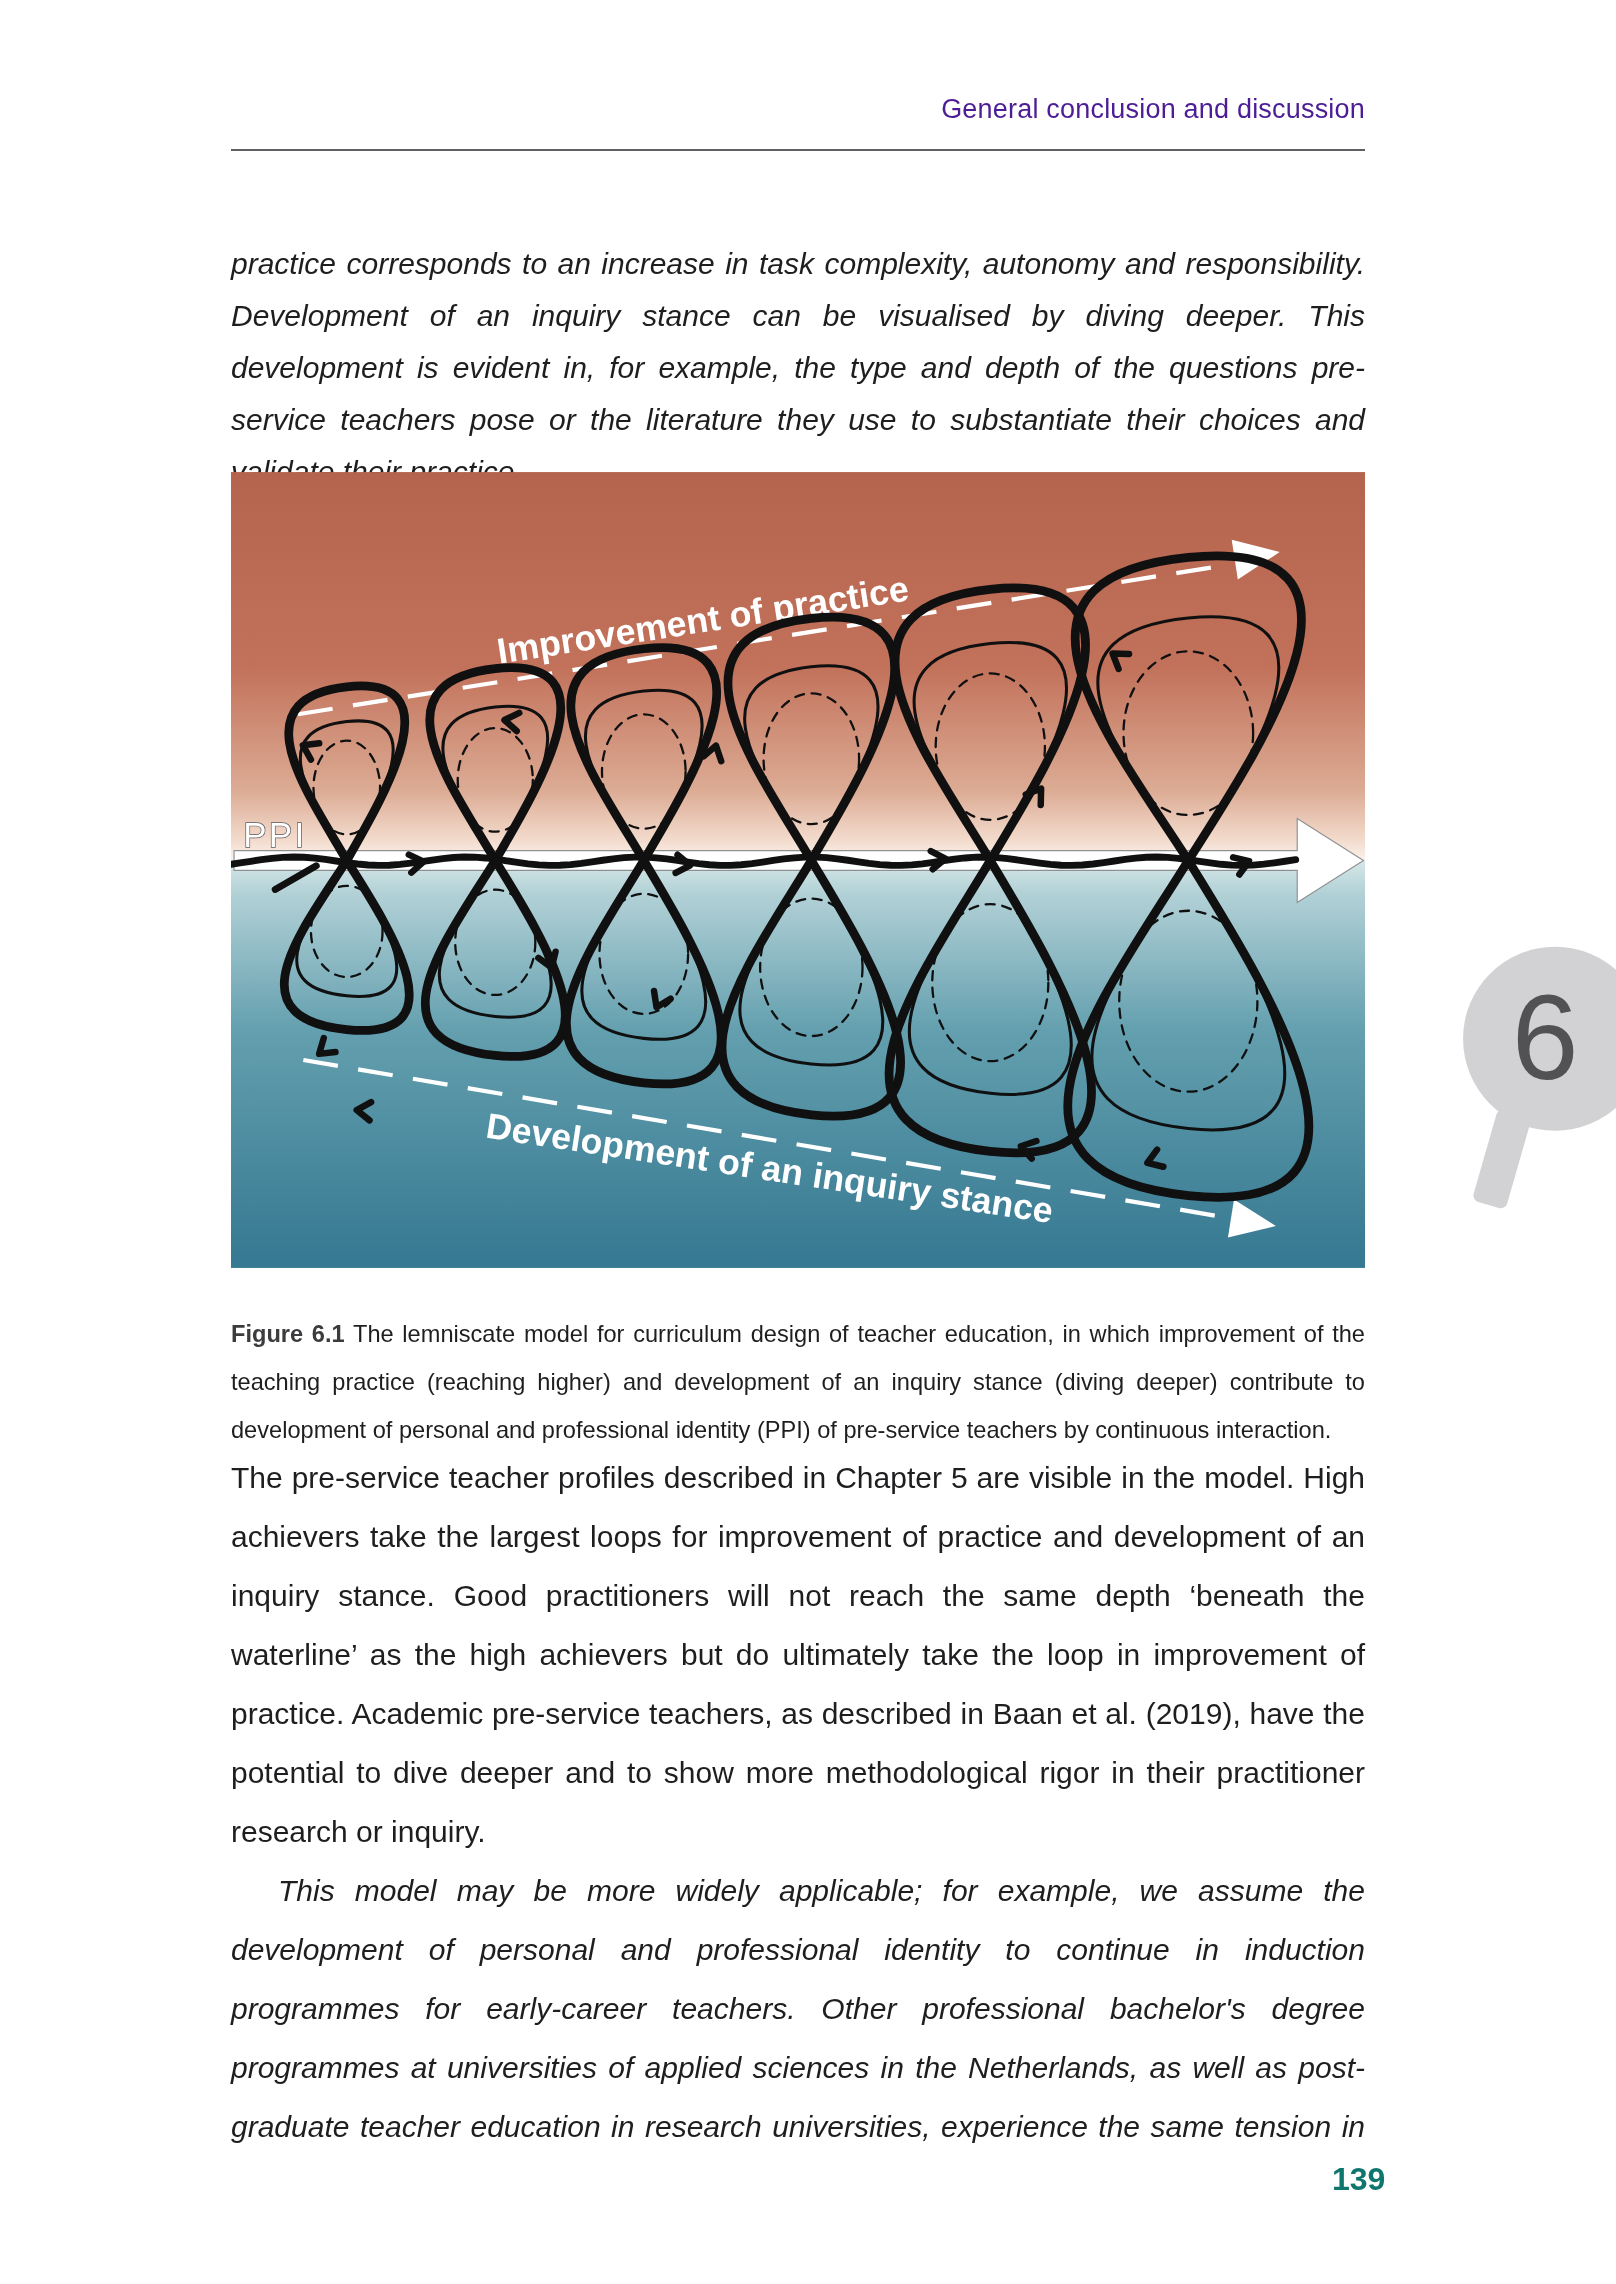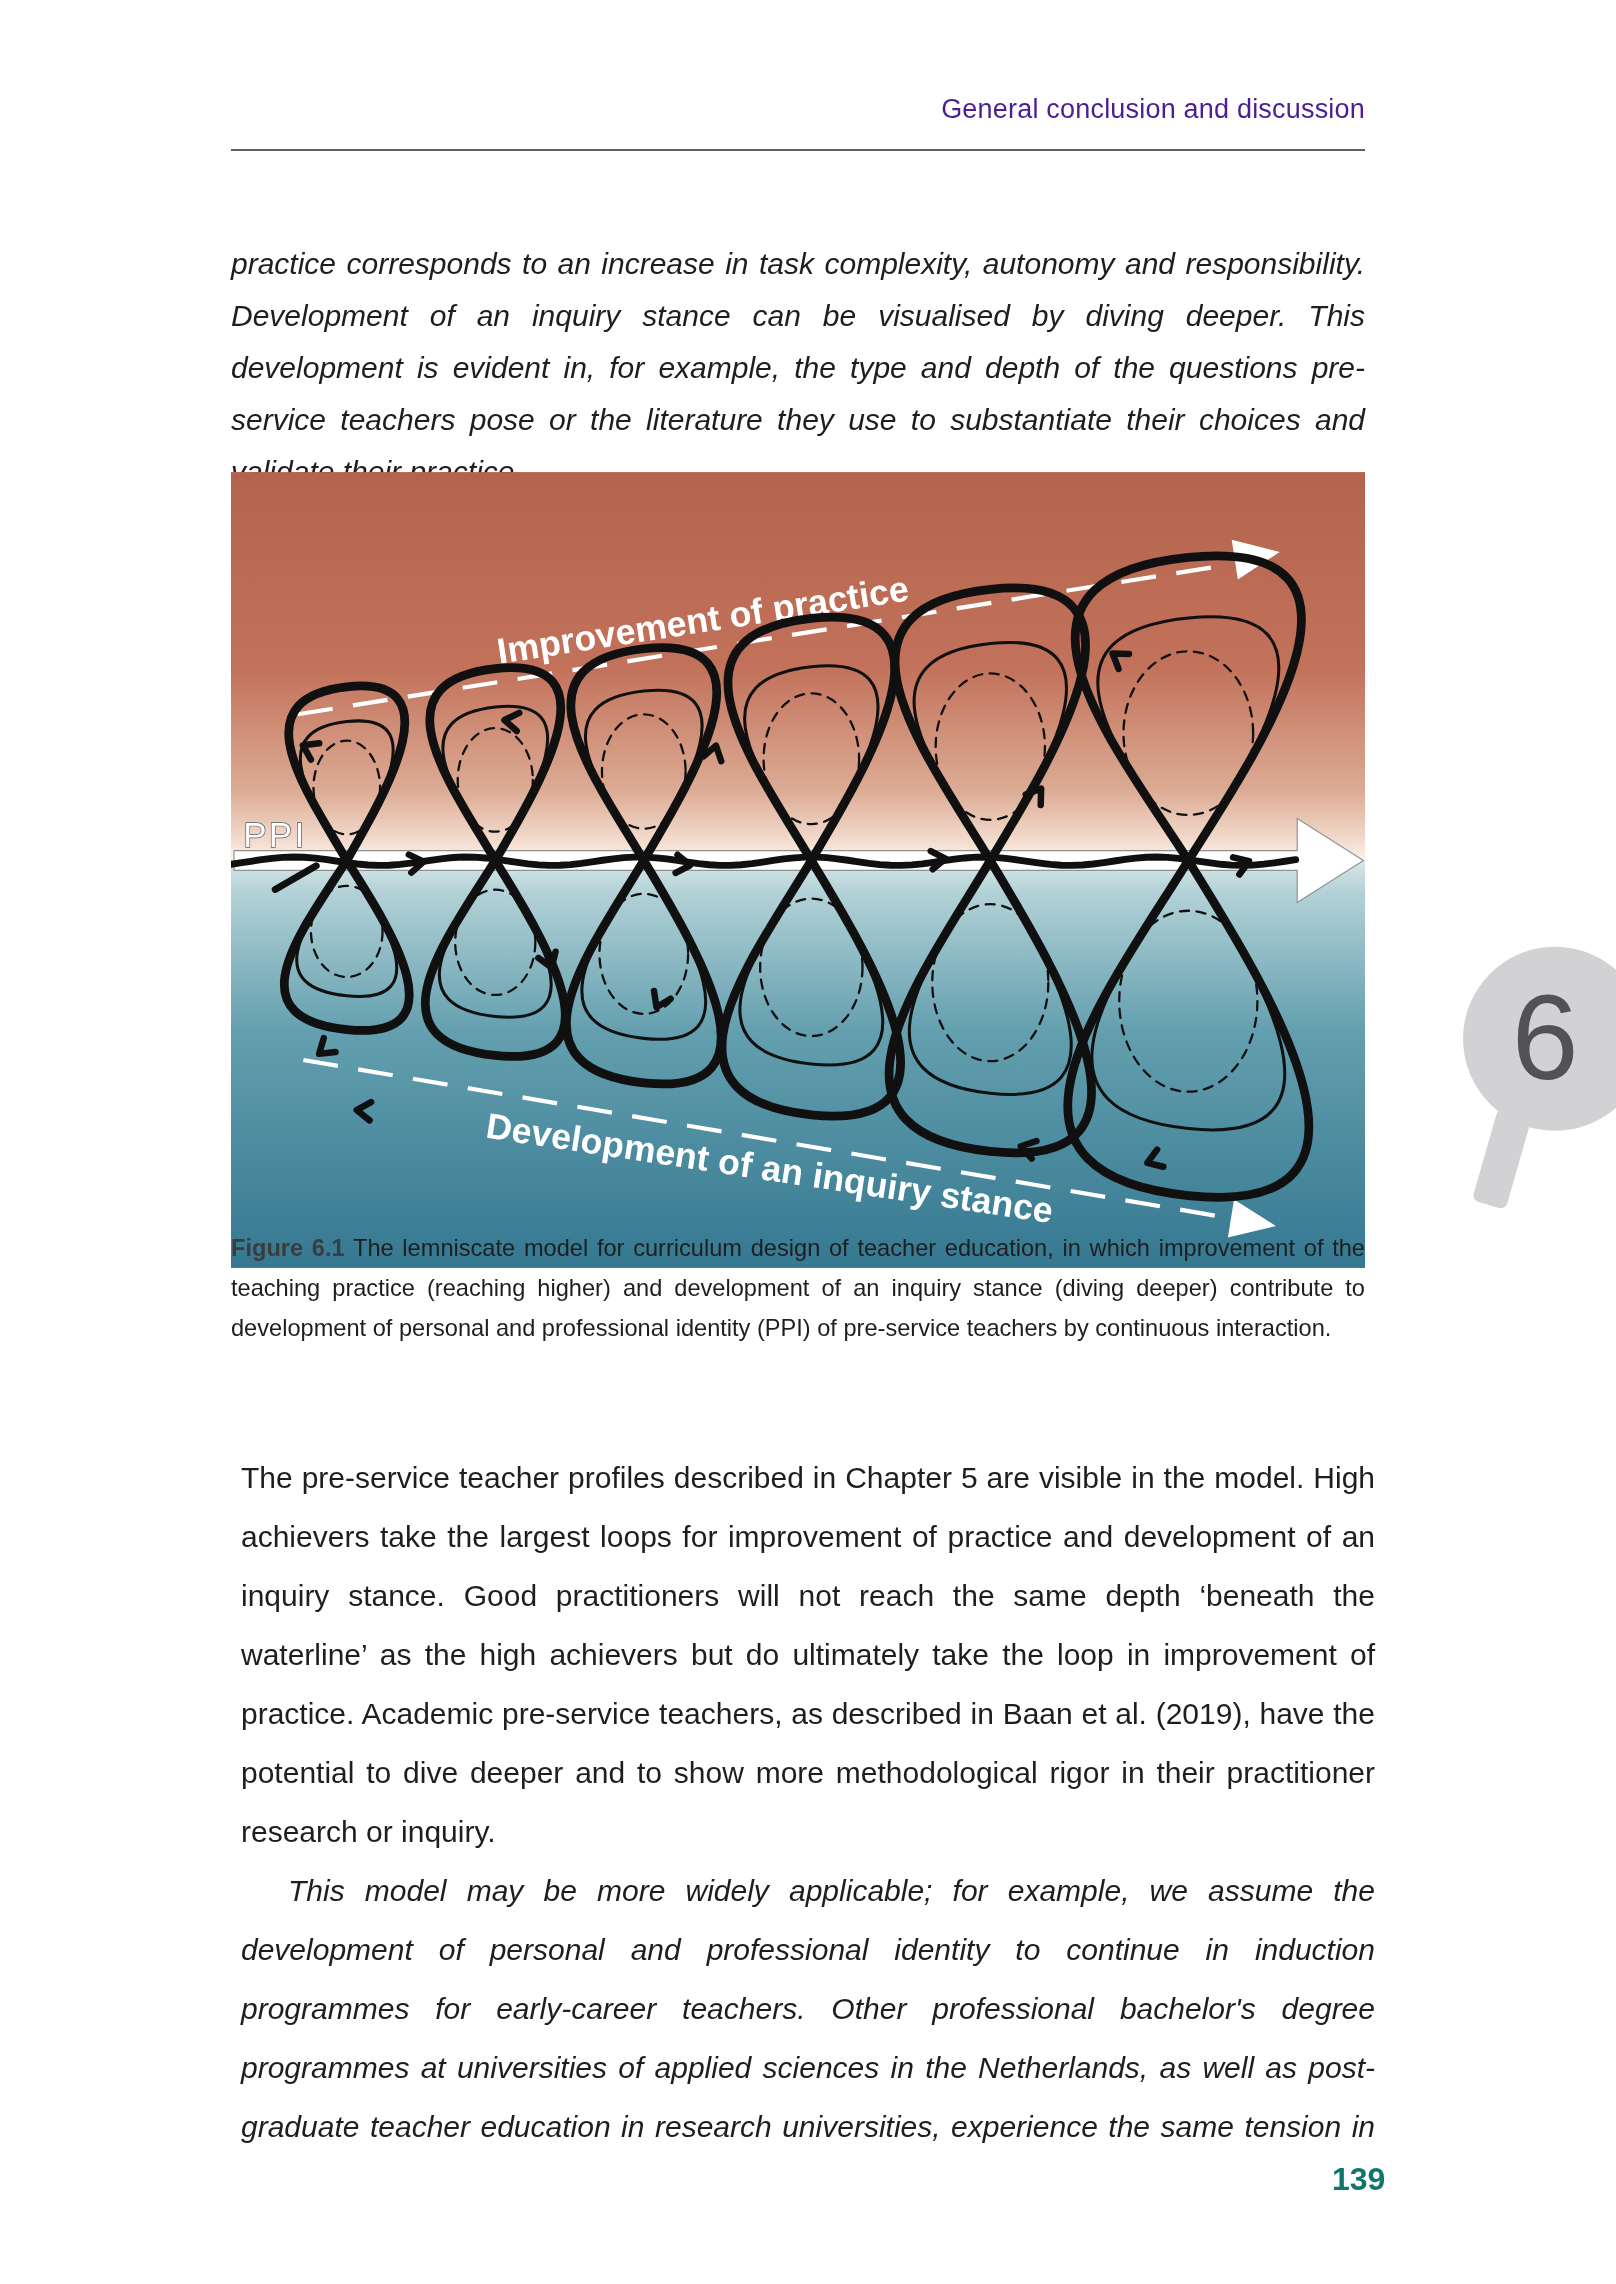--- a/index.html
+++ b/index.html
@@ -6,23 +6,23 @@
   body{
     width:1616px;height:2284px;background:#ffffff;overflow:hidden;position:relative;
     font-family:"Liberation Sans",sans-serif;color:#1e1e20;
   }
   .abs{position:absolute;}
   .col{left:231px;width:1134px;}
   #running-header{top:94px;text-align:right;font-size:27px;color:#4c1d95;letter-spacing:0.2px;}
   #header-rule{top:149px;height:2.3px;background:#5f6063;}
   #para1{top:238px;font-size:30px;line-height:52px;text-align:justify;font-style:italic;}
   #figure-svg{top:472px;height:796px;display:block;}
-  #caption{top:1228px;font-size:23.6px;line-height:40px;text-align:justify;color:#1e1e20;}
+  #caption{top:1310px;font-size:23.6px;line-height:48px;text-align:justify;color:#1e1e20;}
   #caption .cap-label{font-weight:700;color:#3c3c3f;}
-  #body-text{top:1448px;font-size:30px;line-height:59px;text-align:justify;margin-left:10px;}
+  #body-text{top:1448px;font-size:30px;line-height:59px;text-align:justify;}
   #body-text p{margin:0;}
   #para3{text-indent:47px;margin-top:1.5px;text-align-last:justify;font-style:italic;}
   #page-number{left:1332px;top:2161px;font-size:32px;font-weight:700;color:#0f766e;}
   #chapter-tab{left:1431px;top:889px;width:185px;height:327px;}
 </style>
 </head>
 <body>
 
 <div id="running-header" class="abs col">General conclusion and discussion</div>
 <div id="header-rule" class="abs col"></div>

